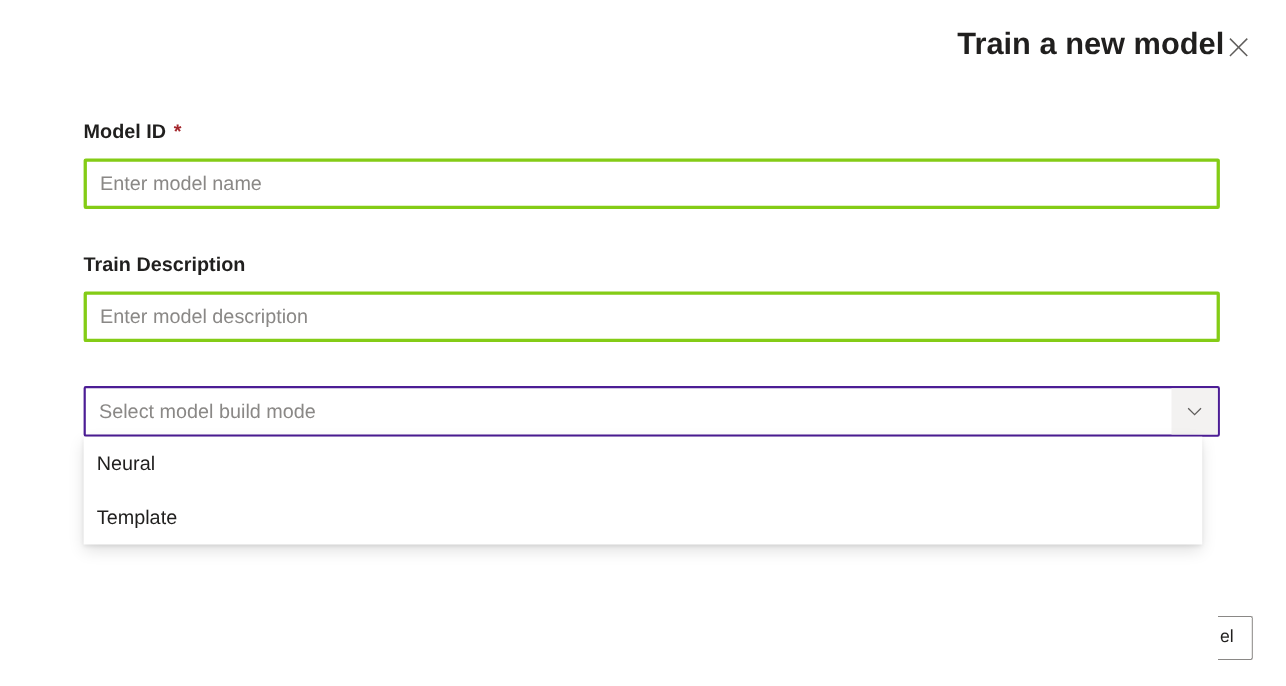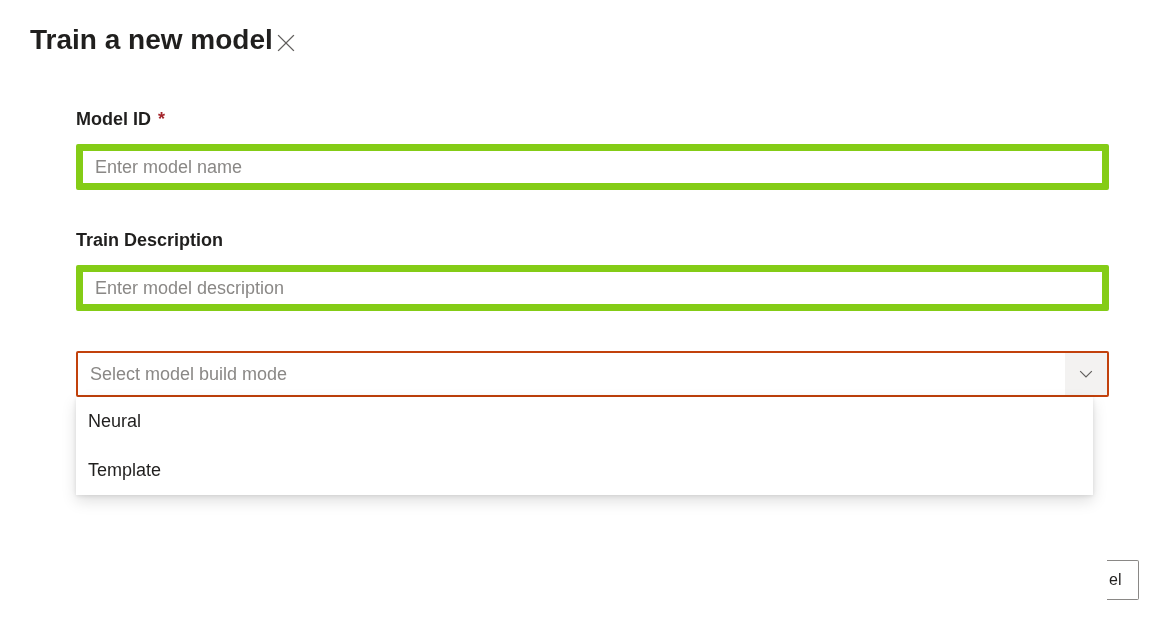--- a/index.html
+++ b/index.html
@@ -16,21 +16,21 @@
       position: relative;
       overflow: hidden;
     }
     .dialog {
       padding: 24px 30px;
       position: relative;
       height: 100%;
     }
     .dialog-header {
       display: flex;
-      justify-content: flex-start;
+      justify-content: flex-end;
       align-items: flex-start;
       margin-bottom: 50px;
     }
     .dialog-title {
       font-size: 28px;
       font-weight: 600;
       color: #201f1e;
     }
     .close-btn {
       background: none;
@@ -72,38 +72,38 @@
     .field-help a {
       color: #0078d4;
       text-decoration: none;
     }
     .text-input {
       width: 100%;
       height: 46px;
       padding: 8px 12px;
       font-size: 18px;
       font-family: inherit;
-      border: 7px solid #84cc16;
+      border: 3px solid #84cc16;
       border-radius: 2px;
       background: #ffffff;
       color: #201f1e;
     }
     .text-input::placeholder {
       color: #8a8886;
     }
     .select-wrapper {
       position: relative;
       width: 100%;
     }
     .select-input {
       width: 100%;
       height: 46px;
       padding: 16px 12px;
       font-size: 18px;
-      border: 2px solid #c2410c;
+      border: 2px solid #4c1d95;
       border-radius: 2px;
       background: #ffffff;
       color: #8a8886;
       display: flex;
       align-items: center;
       justify-content: space-between;
       cursor: pointer;
     }
     .select-caret {
       width: 42px;

